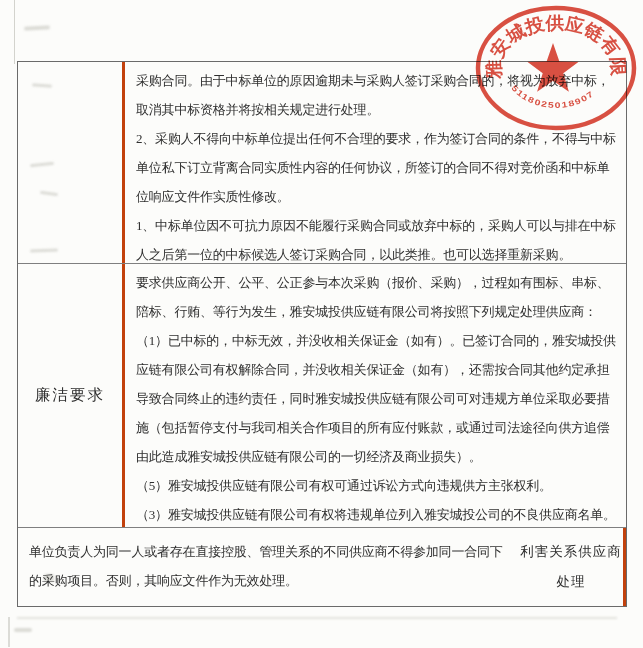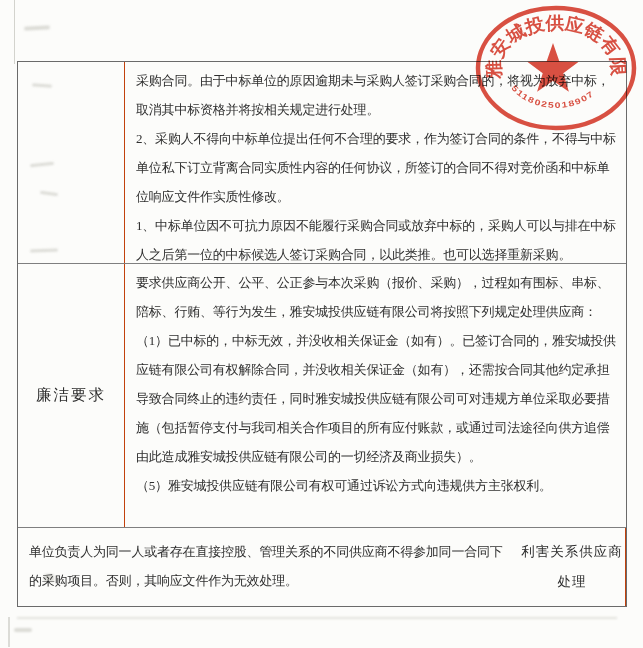--- a/index.html
+++ b/index.html
@@ -39,21 +39,21 @@
     background:transparent;
   }
   .row{display:flex;box-sizing:border-box;}
   .row + .row{border-top:1px solid #7f7f7f;}
   .row1{height:201px;}
   .row2{height:264px;}
   .row3{height:79px;}
   .cell{box-sizing:border-box;}
   .label-cell{
     flex:0 0 107px;width:107px;
-    border-right:1px solid #c2410c;
+    border-right:3px solid #c2410c;
     display:flex;flex-direction:column;align-items:center;justify-content:center;
     text-align:center;
     color:#2e2e2e;
     white-space:pre-line;
   }
   .row2 .label-cell{font-size:15.5px;letter-spacing:2px;}
   .row3 .label-cell{font-size:13.5px;line-height:30px;letter-spacing:1px;}
   .content-cell{
     flex:1 1 auto;
     padding:4px 4px 0 11px;
@@ -118,20 +118,21 @@
       <div class="cell label-cell">廉洁要求</div>
       <div class="cell content-cell">
         <p>要求供应商公开、公平、公正参与本次采购（报价、采购），过程如有围标、串标、
 陪标、行贿、等行为发生，雅安城投供应链有限公司将按照下列规定处理供应商：</p>
         <p>（1）已中标的，中标无效，并没收相关保证金（如有）。已签订合同的，雅安城投供
 应链有限公司有权解除合同，并没收相关保证金（如有），还需按合同其他约定承担
 导致合同终止的违约责任，同时雅安城投供应链有限公司可对违规方单位采取必要措
 施（包括暂停支付与我司相关合作项目的所有应付账款，或通过司法途径向供方追偿
 由此造成雅安城投供应链有限公司的一切经济及商业损失）。</p>
         <p>（5）雅安城投供应链有限公司有权可通过诉讼方式向违规供方主张权利。</p>
+        <p>（3）雅安城投供应链有限公司有权将违规单位列入雅安城投公司的不良供应商名单。</p>
       </div>
     </div>
 
     <div class="row row3">
       <div class="cell content-cell">
         <p>单位负责人为同一人或者存在直接控股、管理关系的不同供应商不得参加同一合同下
 的采购项目。否则，其响应文件作为无效处理。</p>
       </div>
       <div class="cell label-cell">利害关系供应商
 处理</div>

